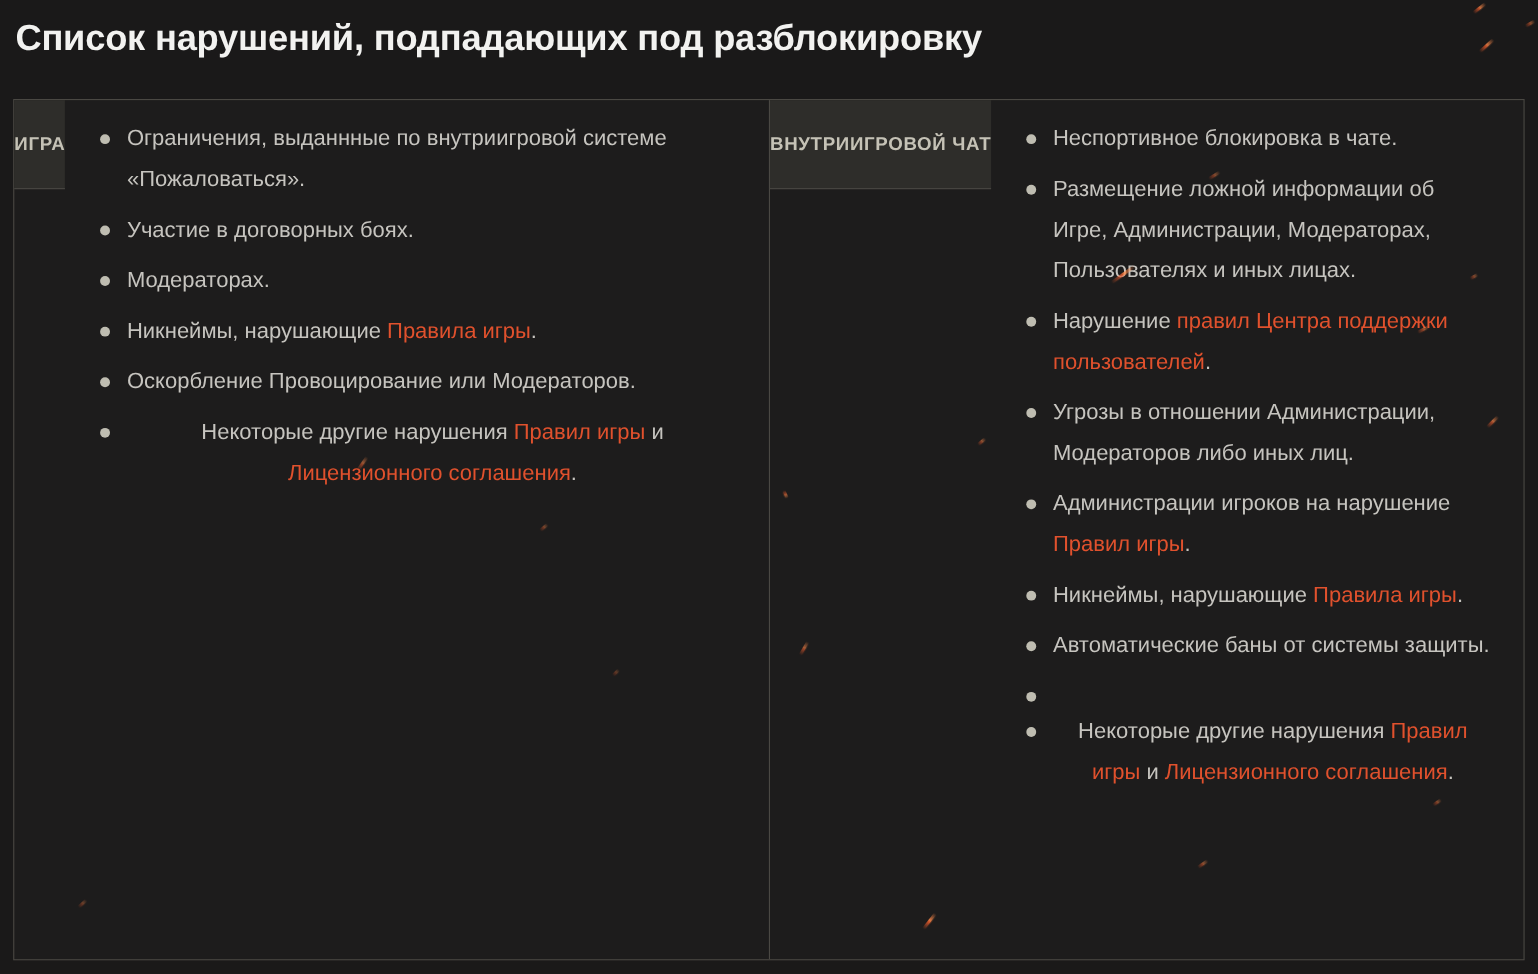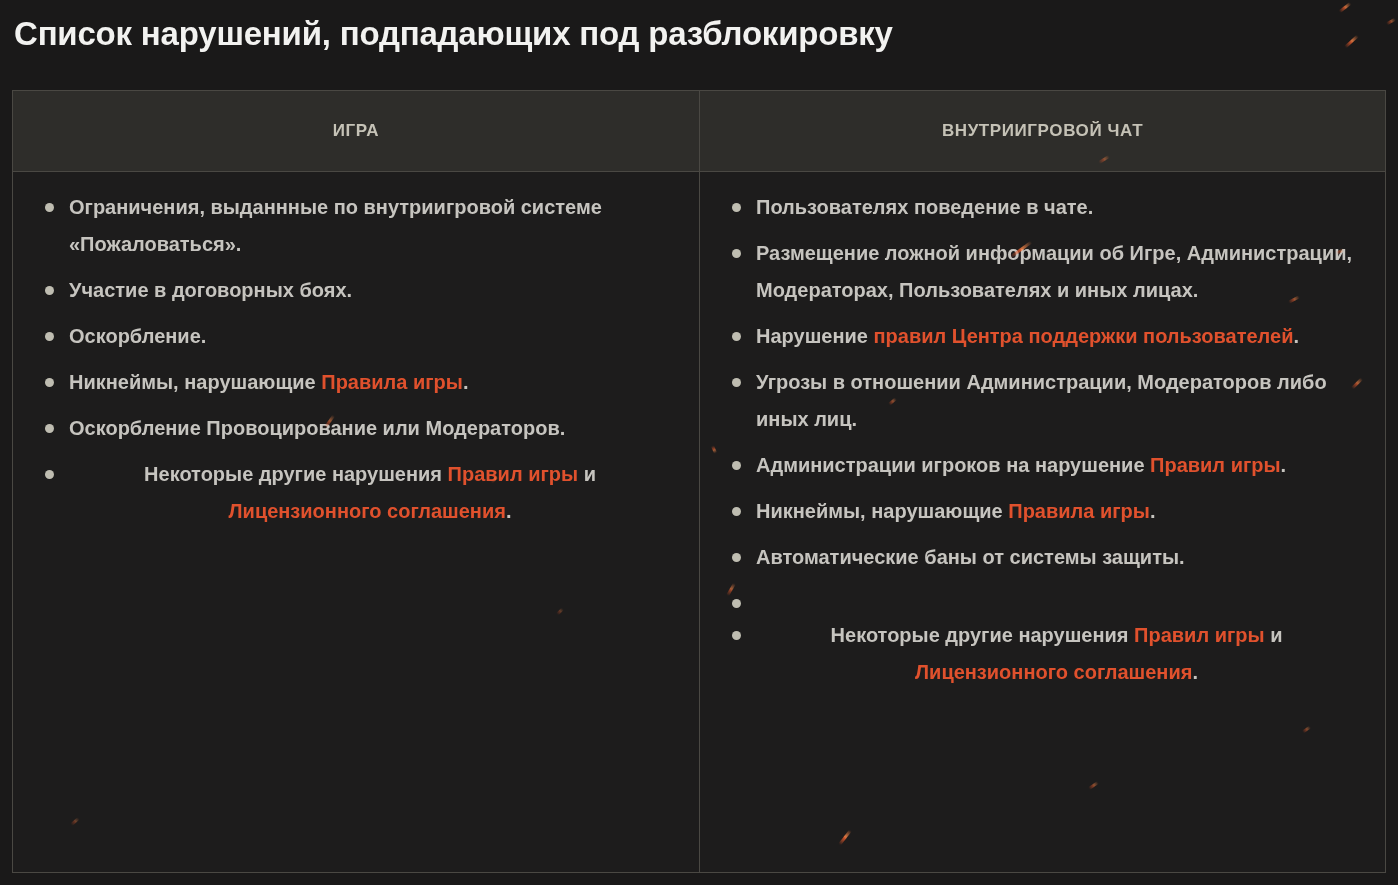--- a/index.html
+++ b/index.html
@@ -32,21 +32,21 @@
     margin:2px 0 34px 14px;
   }
   .violations-table{
     display:flex;
     margin:0 12px;
     border:1px solid var(--border);
     background:var(--body-bg);
     min-height:783px;
     align-items:stretch;
   }
-  .col{flex:1 1 50%;display:flex;flex-direction:column;min-width:0;}
+  .col{flex:1 1 50%;display:flex;flex-direction:row;min-width:0;}
   .col + .col{border-left:1px solid var(--border);}
   .col-header{
     background:var(--header-bg);
     border-bottom:1px solid var(--border);
     height:81px;
     display:flex;
     align-items:center;
     justify-content:center;
     color:var(--header-text);
     font-size:17px;
@@ -58,21 +58,20 @@
     list-style:none;
     padding:17px 28px 20px 32px;
     flex:1;
   }
   li.item{
     display:flex;
     align-items:flex-start;
     margin-bottom:9px;
     font-size:20px;
     line-height:37px;
-    font-weight:bold;
   }
   li.item:last-child{margin-bottom:0;text-align:center;}
   .bullet{
     flex:0 0 9px;
     width:9px;height:9px;
     border-radius:50%;
     background:var(--bullet);
     margin-top:14px;
     margin-right:15px;
   }
@@ -107,21 +106,21 @@
           <li class="item">
             <span class="bullet"></span>
             <span class="item-text"><span>Ограничения, выданнные по внутриигровой системе «Пожаловаться».</span></span>
           </li>
           <li class="item">
             <span class="bullet"></span>
             <span class="item-text"><span>Участие в договорных боях.</span></span>
           </li>
           <li class="item">
             <span class="bullet"></span>
-            <span class="item-text"><span>Оскорбление.</span></span>
+            <span class="item-text"><span>Модераторах.</span></span>
           </li>
           <li class="item">
             <span class="bullet"></span>
             <span class="item-text"><span>Никнеймы, нарушающие </span><a class="inline-link" href="#">Правила игры</a><span>.</span></span>
           </li>
           <li class="item">
             <span class="bullet"></span>
             <span class="item-text"><span>Оскорбление Провоцирование или Модераторов.</span></span>
           </li>
           <li class="item">
@@ -129,21 +128,21 @@
             <span class="item-text"><span>Некоторые другие нарушения </span><a class="inline-link" href="#">Правил игры</a><span> и </span><a class="inline-link" href="#">Лицензионного соглашения</a><span>.</span></span>
           </li>
         </ul>
     </div>
 
     <div class="col">
       <div class="col-header">ВНУТРИИГРОВОЙ ЧАТ</div>
       <ul class="col-body">
           <li class="item">
             <span class="bullet"></span>
-            <span class="item-text"><span>Пользователях поведение в чате.</span></span>
+            <span class="item-text"><span>Неспортивное блокировка в чате.</span></span>
           </li>
           <li class="item">
             <span class="bullet"></span>
             <span class="item-text"><span>Размещение ложной информации об Игре, Администрации, Модераторах, Пользователях и иных лицах.</span></span>
           </li>
           <li class="item">
             <span class="bullet"></span>
             <span class="item-text"><span>Нарушение </span><a class="inline-link" href="#">правил Центра поддержки пользователей</a><span>.</span></span>
           </li>
           <li class="item">

